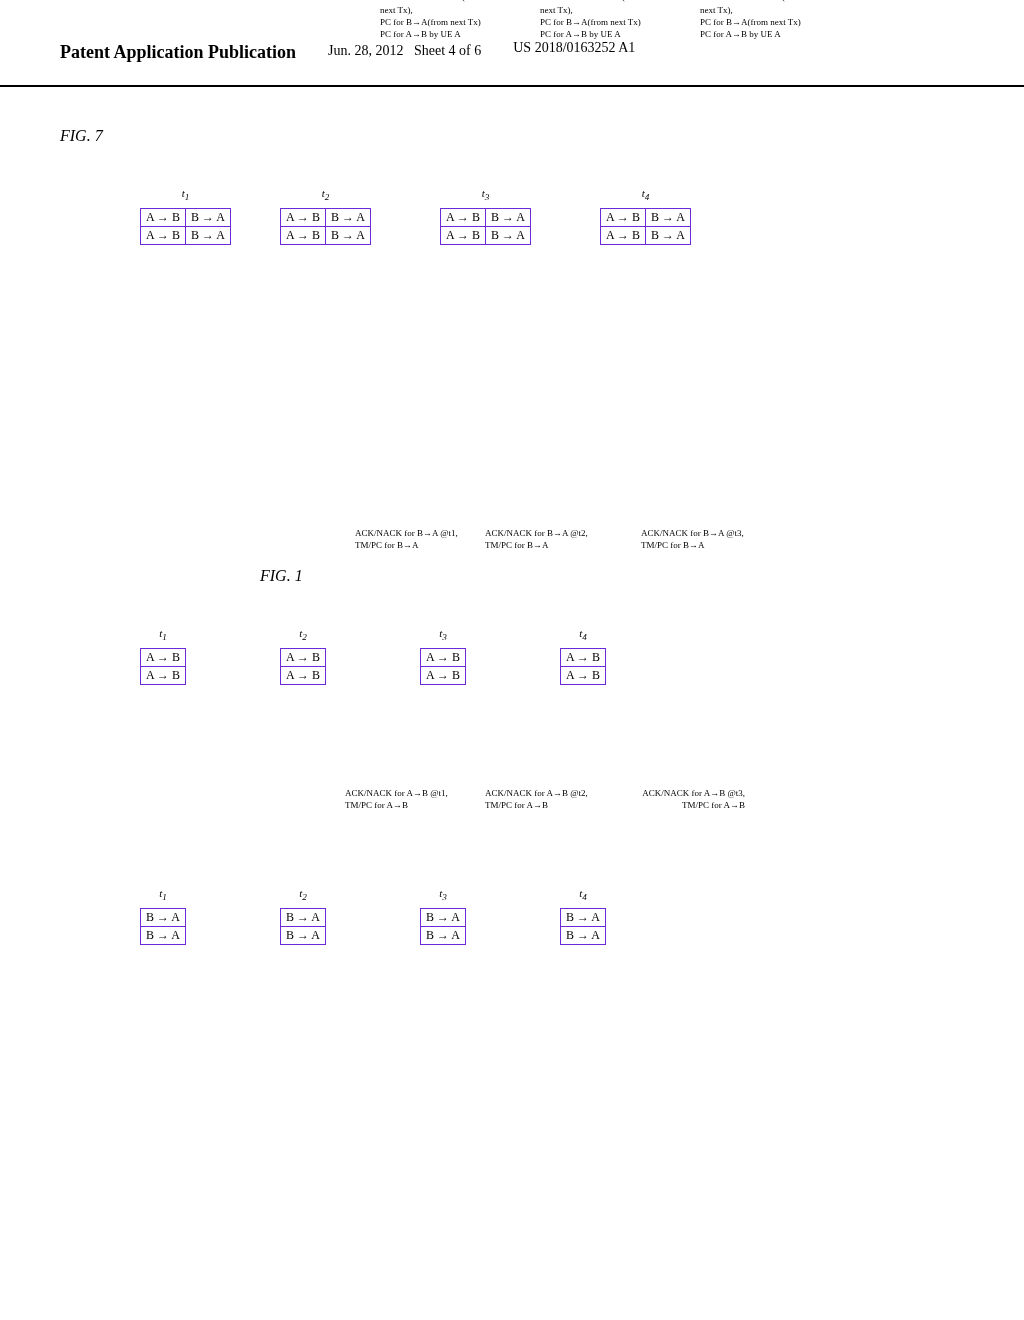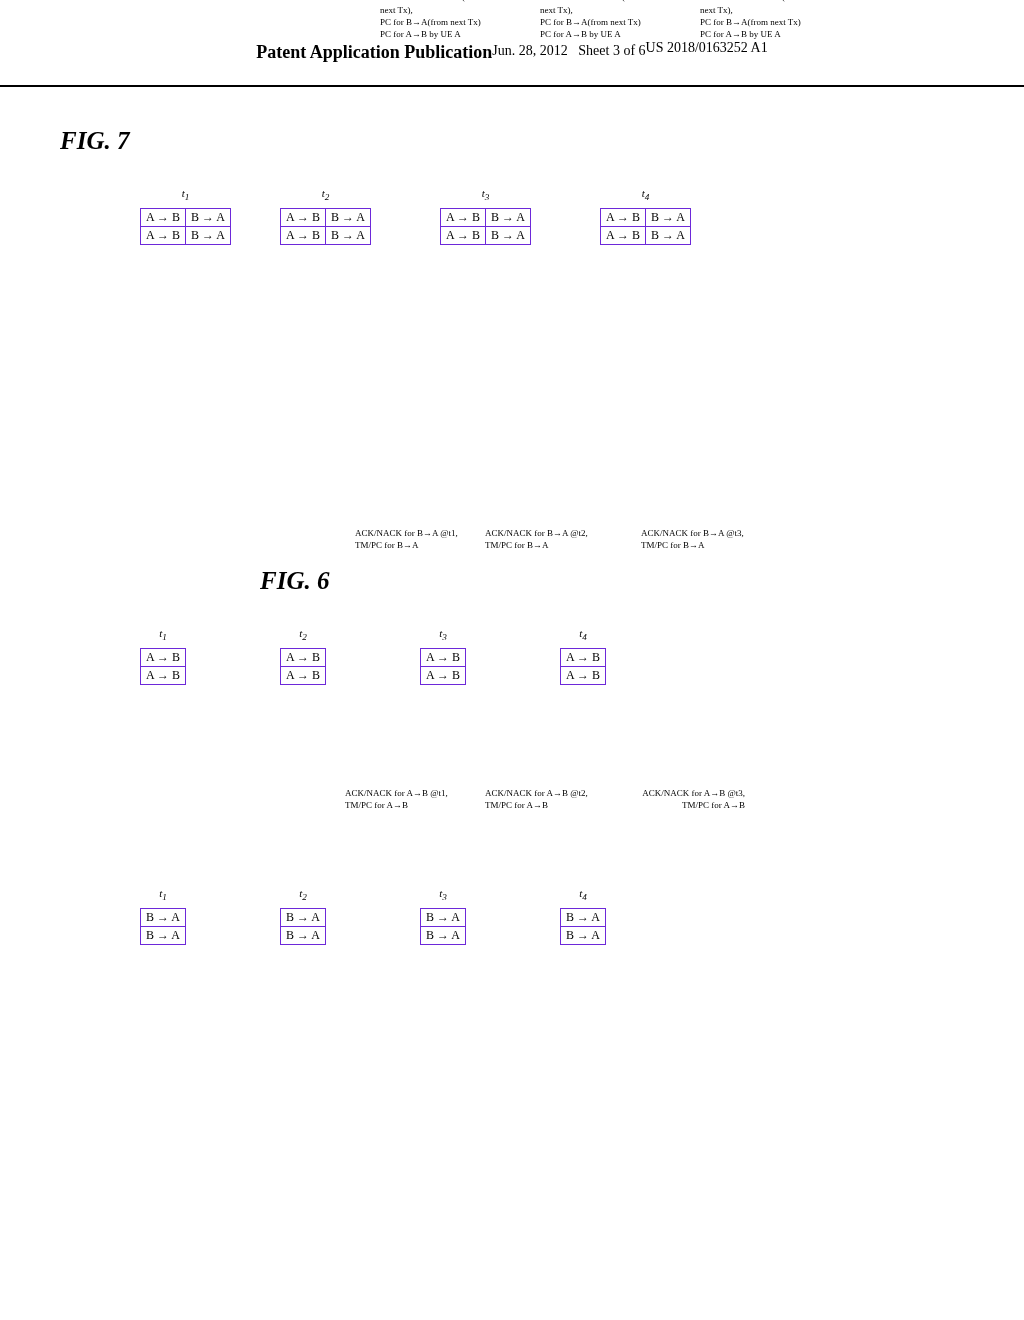--- a/index.html
+++ b/index.html
@@ -7,24 +7,25 @@
       width: 1024px;
       height: 1320px;
       background: #fff;
       font-family: 'Times New Roman', Times, serif;
       position: relative;
       overflow: hidden;
     }
 
     .header {
       display: flex;
-      justify-content: center;
+      justify-content: flex-start;
       align-items: flex-start;
       padding: 40px 60px 20px 60px;
       border-bottom: 2px solid #000;
+      gap: 32px;
     }
 
     .header-left {
       font-size: 18px;
       font-weight: bold;
       line-height: 1.4;
     }
 
     .header-center {
       font-size: 14px;
@@ -36,22 +37,22 @@
       font-size: 14px;
       text-align: right;
     }
 
     .main-content {
       padding: 40px 60px;
       position: relative;
     }
 
     .fig-label {
-      font-size: 25px;
-      font-weight: bold;
+      font-size: 16px;
+      font-weight: normal;
       font-style: italic;
       margin-bottom: 20px;
     }
 
     
     .pos {
       position: absolute;
     }
 
     .box-table {
@@ -77,21 +78,21 @@
     }
   </style>
 </head>
 <body>
 
 <div class="header">
   <div class="header-left">
     <span>Patent Application Publication</span>
   </div>
   <div class="header-center">
-    <span>Jun. 28, 2012</span>&nbsp;&nbsp;&nbsp;<span>Sheet 3 of 6</span>
+    <span>Jun. 28, 2012</span>&nbsp;&nbsp;&nbsp;<span>Sheet 4 of 6</span>
   </div>
   <div class="header-right">
     <span>US 2018/0163252 A1</span>
   </div>
 </div>
 
 <div class="main-content">
 
   <div style="position: relative; height: 420px;">
 
@@ -177,21 +178,21 @@
         TM for B→A &amp; A→B(from next Tx),<br>
         PC for B→A(from next Tx)<br>
         PC for A→B by UE A
       </div>
     </div>
 
   </div>
 
   <div style="position: relative; height: 560px; margin-top: 20px;">
 
-    <div class="fig-label pos" style="left: 200px; top: 0px;">FIG. 6</div>
+    <div class="fig-label pos" style="left: 200px; top: 0px;">FIG. 1</div>
 
     <div class="pos" style="left: 80px; top: 60px;">
       <div class="italic-small" style="text-align:center; margin-bottom:6px;">t<sub>1</sub></div>
       <table class="box-table">
         <tbody>
             <tr>
               <td>A → B</td>
             </tr>
         <tr>
               <td>A → B</td>

